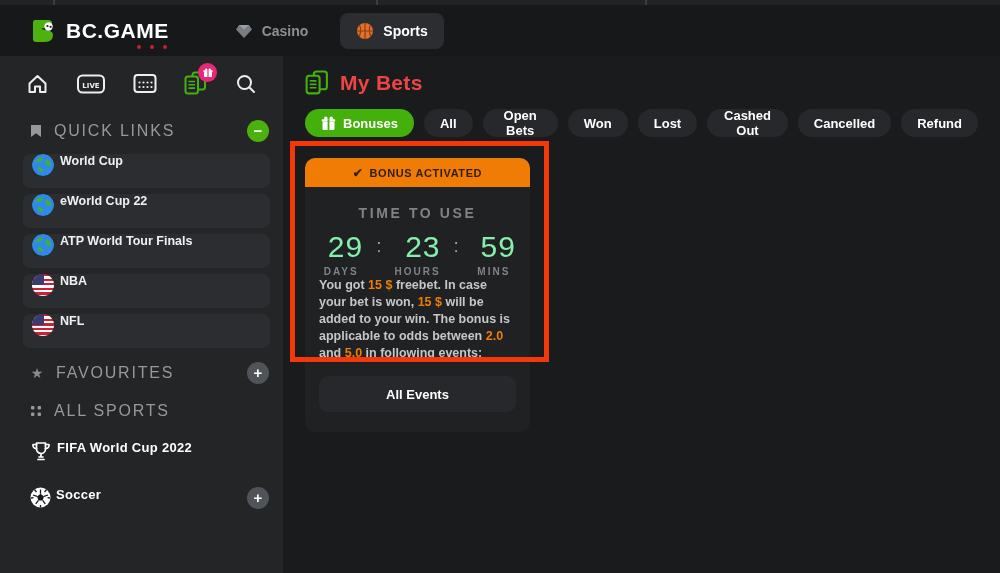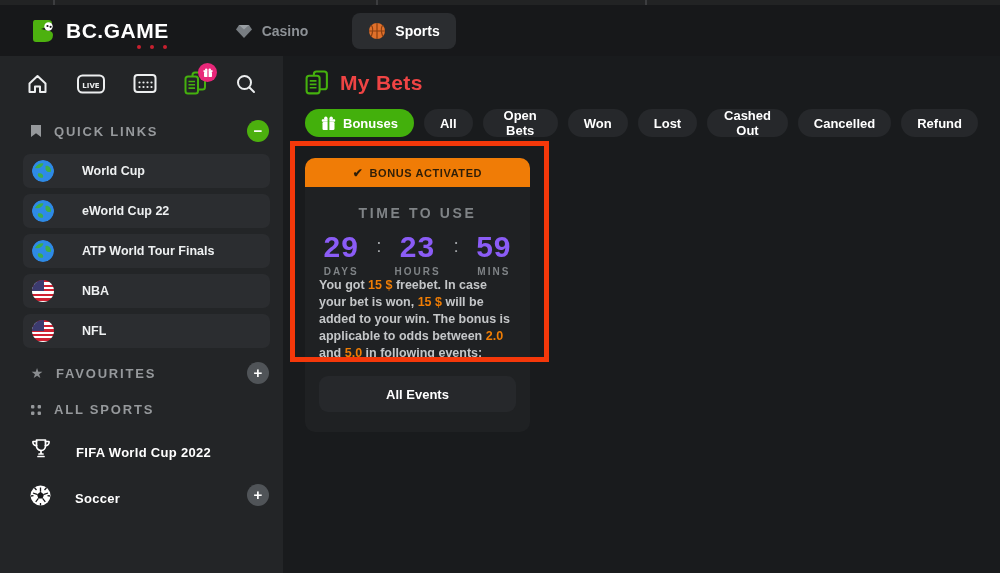--- a/index.html
+++ b/index.html
@@ -12,61 +12,61 @@
   
   .topstrip { position:relative; height:5px; background:#222324; }
   .topstrip .sep { position:absolute; top:0; width:2px; height:5px; background:#3c3d3f; }
 
   
   .header { height:51px; background:#17181a; display:flex; align-items:center; padding:0 30px; }
   .logo { display:flex; align-items:center; gap:8px; position:relative; cursor:pointer; }
   .logo-text { color:#fff; font-size:21px; font-weight:700; letter-spacing:0.5px; position:relative; }
   .logo-dots { position:absolute; right:2px; bottom:-4px; display:flex; gap:9px; }
   .logo-dots i { width:4px; height:4px; border-radius:50%; background:#c8202f; }
-  .top-nav { display:flex; align-items:center; margin-left:50px; gap:28px; }
+  .top-nav { display:flex; align-items:center; margin-left:50px; gap:16px; }
   .nav-item { display:flex; align-items:center; gap:9px; padding:9px 16px; border-radius:8px;
               color:#8d9196; font-size:14px; font-weight:700; cursor:pointer; }
   .nav-item.active { background:#2b2d30; color:#fff; }
 
   
   .body { display:flex; height:517px; }
   .sidebar { width:283px; background:#232527; flex:none; }
   .main { flex:1; background:#191b1d; padding:14px 22px; position:relative; }
 
   
   .icon-row { display:flex; justify-content:space-between; align-items:center; margin:15px 26px 0; }
   .side-icon { position:relative; color:#eceeef; cursor:pointer; display:flex; }
   .side-icon.green { color:#45b10e; }
   .badge { position:absolute; top:-8px; right:-10px; width:19px; height:19px; border-radius:50%;
            background:#e82779; display:flex; align-items:center; justify-content:center; }
 
   
   .side-header { display:flex; align-items:center; padding:0 14px 0 30px; margin-top:24px; }
-  .side-header .sh-label { color:#96999c; font-size:13px; font-weight:700; letter-spacing:1.8px; margin-left:12px; }
+  .side-header .sh-label { color:#96999c; font-size:16px; font-weight:400; letter-spacing:1.8px; margin-left:12px; }
   .side-header .spacer { flex:1; }
   .round-btn { width:22px; height:22px; border-radius:50%; border:none; color:#fff; font-size:15px;
                line-height:20px; text-align:center; cursor:pointer; font-weight:700;
                display:flex; align-items:center; justify-content:center; }
   .round-btn.green { background:#4cb00e; }
   .round-btn.gray { background:#505458; }
   .bookmark-i { color:#96999c; display:flex; }
   .star-i { color:#8a8d90; font-size:14px; width:14px; text-align:center; }
   .grid-i { color:#96999c; display:flex; }
 
   
   .quick-list { margin:12px 13px 0 23px; }
-  .q-item { display:flex; align-items:center; gap:28px; height:34px; background:#2b2d30;
+  .q-item { display:flex; align-items:flex-start; gap:6px; height:34px; background:#2b2d30;
             border-radius:7px; padding-left:9px; margin-bottom:6px; cursor:pointer; }
   .q-item .q-label { color:#eef0f1; font-size:12.5px; font-weight:700; }
   .q-ico { width:22px; height:22px; border-radius:50%; overflow:hidden; position:relative; flex:none; }
   .flag-us { background:repeating-linear-gradient(180deg,#cf2031 0 2.3px,#fff 2.3px 4.6px); }
   .flag-us::after { content:""; position:absolute; left:0; top:0; width:55%; height:50%; background:#3c3b6e; }
 
   
-  .sport-item { display:flex; align-items:flex-end; gap:24px; padding:0 14px 0 30px; margin-top:20px; cursor:pointer; }
+  .sport-item { display:flex; align-items:flex-start; gap:5px; padding:0 14px 0 30px; margin-top:20px; cursor:pointer; }
   .sport-item .sp-label { color:#fff; font-size:13px; font-weight:700; letter-spacing:0.3px; }
   .sport-item .spacer { flex:1; }
 
   
   .title-row { display:flex; align-items:center; gap:11px; }
   .page-title { color:#ef4444; font-size:21px; font-weight:700; letter-spacing:0.3px; }
   .chips { display:flex; gap:10px; margin-top:13px; }
   .chip { height:28px; border:none; border-radius:14px; background:#26282b; color:#fff;
           font-family:inherit; font-size:13px; font-weight:700; padding:0 16px; cursor:pointer;
           display:flex; align-items:center; gap:7px; }
@@ -74,21 +74,21 @@
 
   
   .bonus-card { width:225px; margin-top:21px; background:#1f2123; border-radius:10px; overflow:hidden; }
   .bonus-header { height:29px; background:#f07c06; display:flex; align-items:center; justify-content:center;
                   gap:6px; color:#2f1e08; font-size:11px; font-weight:700; letter-spacing:0.6px; }
   .bonus-header .chk { font-size:12px; }
   .bonus-body { padding:10px 14px 20px; }
   .ttu { text-align:center; color:#7f8386; font-size:14px; font-weight:700; letter-spacing:2.6px; margin-top:8px; }
   .countdown { display:flex; justify-content:center; align-items:flex-start; gap:13px; margin-top:10px; }
   .cd-unit { text-align:center; min-width:44px; }
-  .cd-num { color:#8b5cf6; font-size:30px; font-weight:700; letter-spacing:1px; line-height:32px; }
+  .cd-num { color:#86efac; font-size:30px; font-weight:400; letter-spacing:1px; line-height:32px;text-align:right; }
   .cd-label { color:#7f8386; font-size:10px; font-weight:700; letter-spacing:2px; margin-top:3px; }
   .cd-sep { color:#9fa2a5; font-size:19px; line-height:30px; font-weight:400; }
   .desc { color:#c4c6c8; font-size:12.5px; font-weight:700; line-height:17px; }
   .desc .hl { color:#ef7d05; }
   .all-events { display:block; width:100%; height:36px; margin-top:14px; background:#26282b; border:none;
                 border-radius:9px; color:#fff; font-family:inherit; font-size:13px; font-weight:700; cursor:pointer; }
 
   
   .annotation-rect { position:absolute; left:290px; top:141px; width:259px; height:221px;
                      border:5px solid #f4380a; z-index:50; pointer-events:none; }

